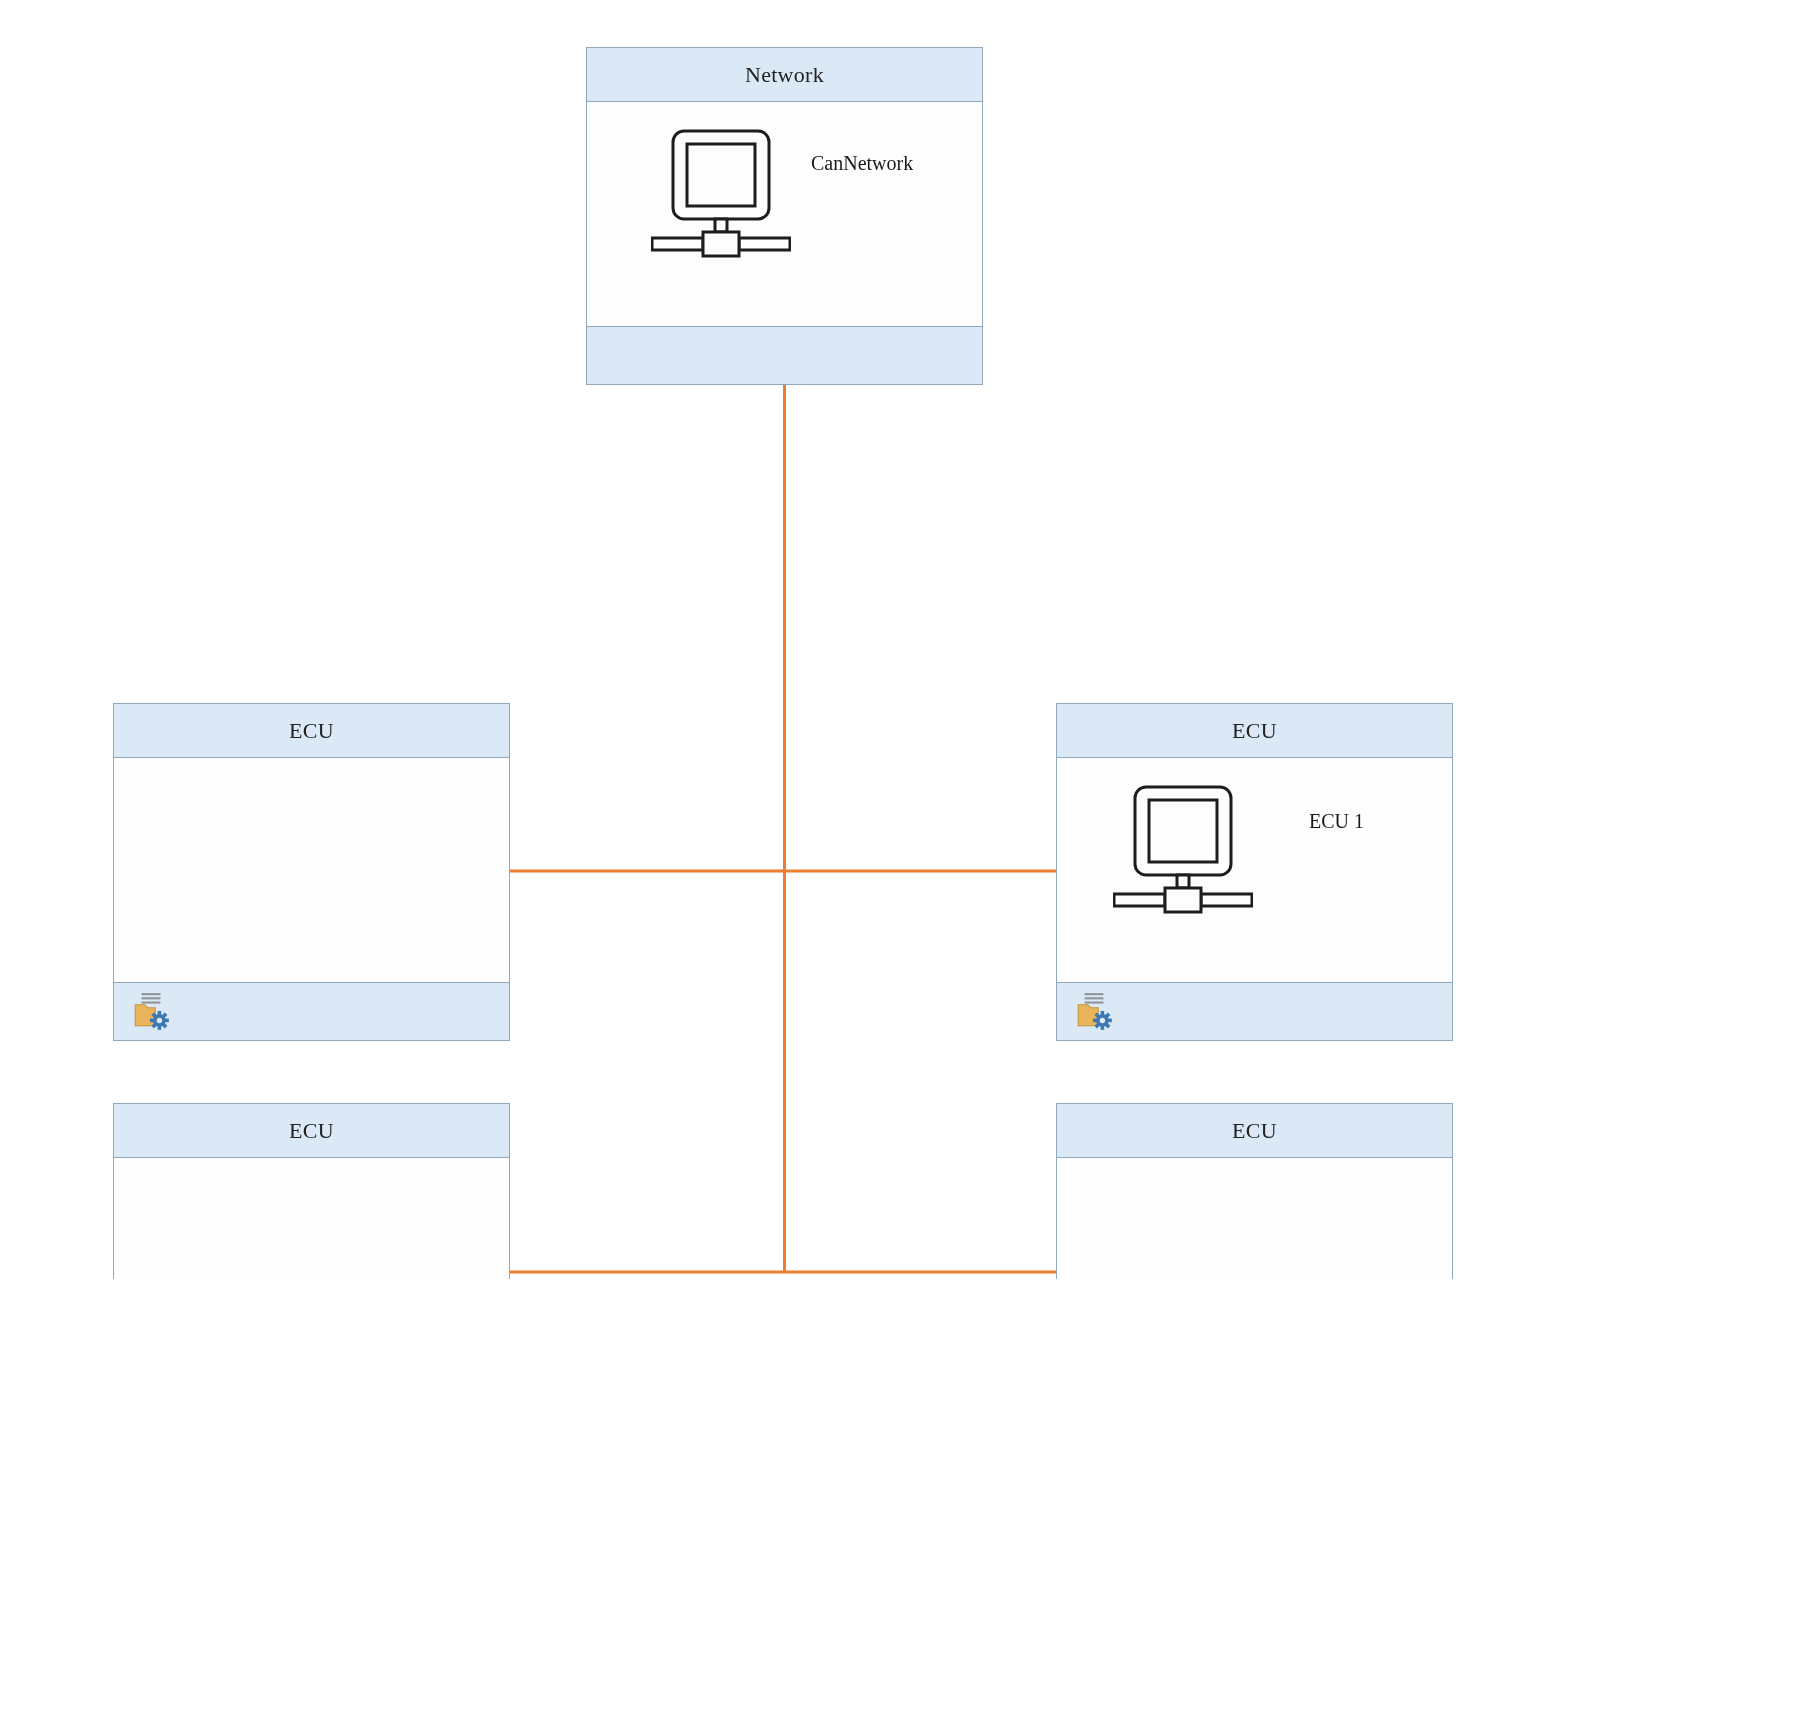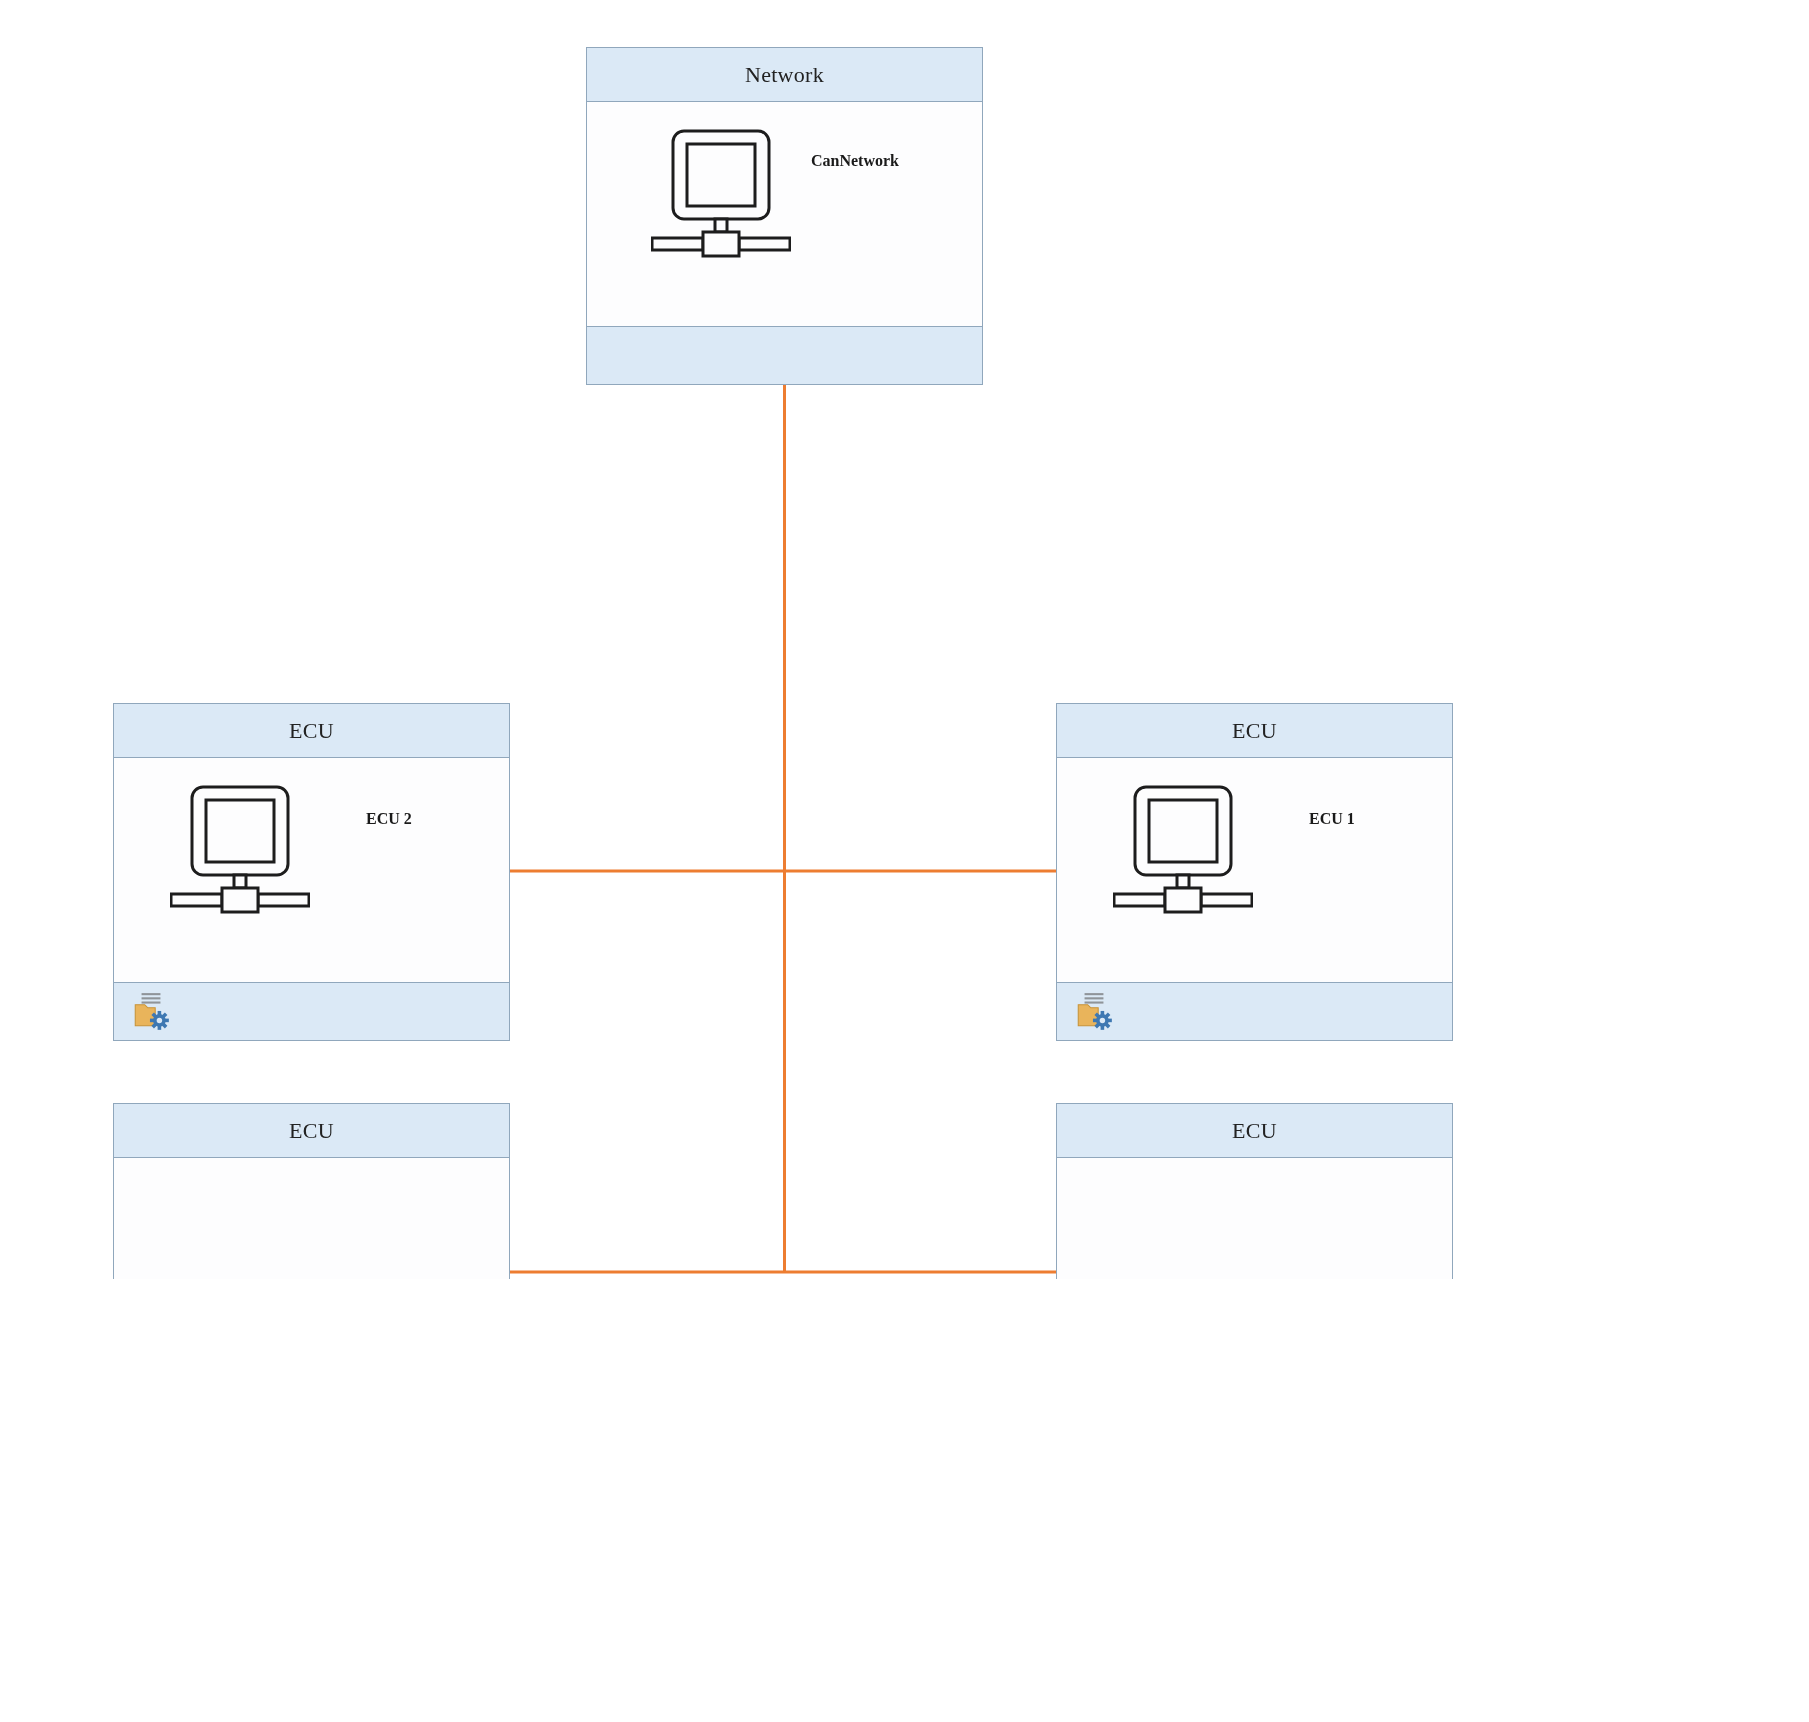--- a/index.html
+++ b/index.html
@@ -62,22 +62,22 @@
     left: 56px;
     top: 22px;
     width: 140px;
     height: 140px;
   }
 
   .node-label {
     position: absolute;
     left: 252px;
     top: 52px;
-    font-weight: bold;
-    font-size: 16px;
+    font-weight: normal;
+    font-size: 20px;
     color: #1a1a1a;
     white-space: nowrap;
   }
 
   .footer-icon {
     width: 42px;
     height: 42px;
   }
 
   
@@ -117,68 +117,55 @@
       </svg>
       <span class="node-label">CanNetwork</span>
     </div>
     <div class="node-footer"></div>
   </div>
 
   <div class="node pos-ecu2">
     <div class="node-header">
       <span>ECU</span>
     </div>
+    <div class="node-footer">
+      <svg class="footer-icon" viewBox="0 0 40 40" xmlns="http://www.w3.org/2000/svg">
+        <g stroke="#8f9499" stroke-width="2" fill="none">
+          <line x1="11" y1="3" x2="29" y2="3"></line>
+          <line x1="11" y1="7" x2="29" y2="7"></line>
+          <line x1="11" y1="11" x2="29" y2="11"></line>
+        </g>
+        <path d="M5 13 h9 l3 3 h7 v17 H5 z" fill="#e9b45b" stroke="#c79338" stroke-width="1"></path>
+        <g stroke="#3e78b2" stroke-width="3.4">
+          <line x1="28" y1="19" x2="28" y2="37"></line>
+          <line x1="19" y1="28" x2="37" y2="28"></line>
+          <line x1="21.6" y1="21.6" x2="34.4" y2="34.4"></line>
+          <line x1="34.4" y1="21.6" x2="21.6" y2="34.4"></line>
+        </g>
+        <circle cx="28" cy="28" r="6" fill="#3e78b2"></circle>
+        <circle cx="28" cy="28" r="2.6" fill="#dbe9f6"></circle>
+      </svg>
+    </div>
+  </div>
+
+  <div class="node pos-ecu1">
+    <div class="node-header">
+      <span>ECU</span>
+    </div>
     <div class="node-body">
       <svg class="node-icon" viewBox="0 0 140 132" xmlns="http://www.w3.org/2000/svg">
         <g fill="#fdfdfe" stroke="#1d1d1d" stroke-width="3">
           <rect x="22" y="3" width="96" height="88" rx="11"></rect>
           <rect x="36" y="16" width="68" height="62"></rect>
           <rect x="64" y="91" width="12" height="13"></rect>
           <rect x="1" y="110" width="51" height="12"></rect>
           <rect x="88" y="110" width="51" height="12"></rect>
           <rect x="52" y="104" width="36" height="24"></rect>
         </g>
       </svg>
-      <span class="node-label">ECU 2</span>
-    </div>
-    <div class="node-footer">
-      <svg class="footer-icon" viewBox="0 0 40 40" xmlns="http://www.w3.org/2000/svg">
-        <g stroke="#8f9499" stroke-width="2" fill="none">
-          <line x1="11" y1="3" x2="29" y2="3"></line>
-          <line x1="11" y1="7" x2="29" y2="7"></line>
-          <line x1="11" y1="11" x2="29" y2="11"></line>
-        </g>
-        <path d="M5 13 h9 l3 3 h7 v17 H5 z" fill="#e9b45b" stroke="#c79338" stroke-width="1"></path>
-        <g stroke="#3e78b2" stroke-width="3.4">
-          <line x1="28" y1="19" x2="28" y2="37"></line>
-          <line x1="19" y1="28" x2="37" y2="28"></line>
-          <line x1="21.6" y1="21.6" x2="34.4" y2="34.4"></line>
-          <line x1="34.4" y1="21.6" x2="21.6" y2="34.4"></line>
-        </g>
-        <circle cx="28" cy="28" r="6" fill="#3e78b2"></circle>
-        <circle cx="28" cy="28" r="2.6" fill="#dbe9f6"></circle>
-      </svg>
-    </div>
-  </div>
-
-  <div class="node pos-ecu1">
-    <div class="node-header">
-      <span>ECU</span>
-    </div>
-    <div class="node-body">
-      <svg class="node-icon" viewBox="0 0 140 132" xmlns="http://www.w3.org/2000/svg">
-        <g fill="#fdfdfe" stroke="#1d1d1d" stroke-width="3">
-          <rect x="22" y="3" width="96" height="88" rx="11"></rect>
-          <rect x="36" y="16" width="68" height="62"></rect>
-          <rect x="64" y="91" width="12" height="13"></rect>
-          <rect x="1" y="110" width="51" height="12"></rect>
-          <rect x="88" y="110" width="51" height="12"></rect>
-          <rect x="52" y="104" width="36" height="24"></rect>
-        </g>
-      </svg>
       <span class="node-label">ECU 1</span>
     </div>
     <div class="node-footer">
       <svg class="footer-icon" viewBox="0 0 40 40" xmlns="http://www.w3.org/2000/svg">
         <g stroke="#8f9499" stroke-width="2" fill="none">
           <line x1="11" y1="3" x2="29" y2="3"></line>
           <line x1="11" y1="7" x2="29" y2="7"></line>
           <line x1="11" y1="11" x2="29" y2="11"></line>
         </g>
         <path d="M5 13 h9 l3 3 h7 v17 H5 z" fill="#e9b45b" stroke="#c79338" stroke-width="1"></path>

